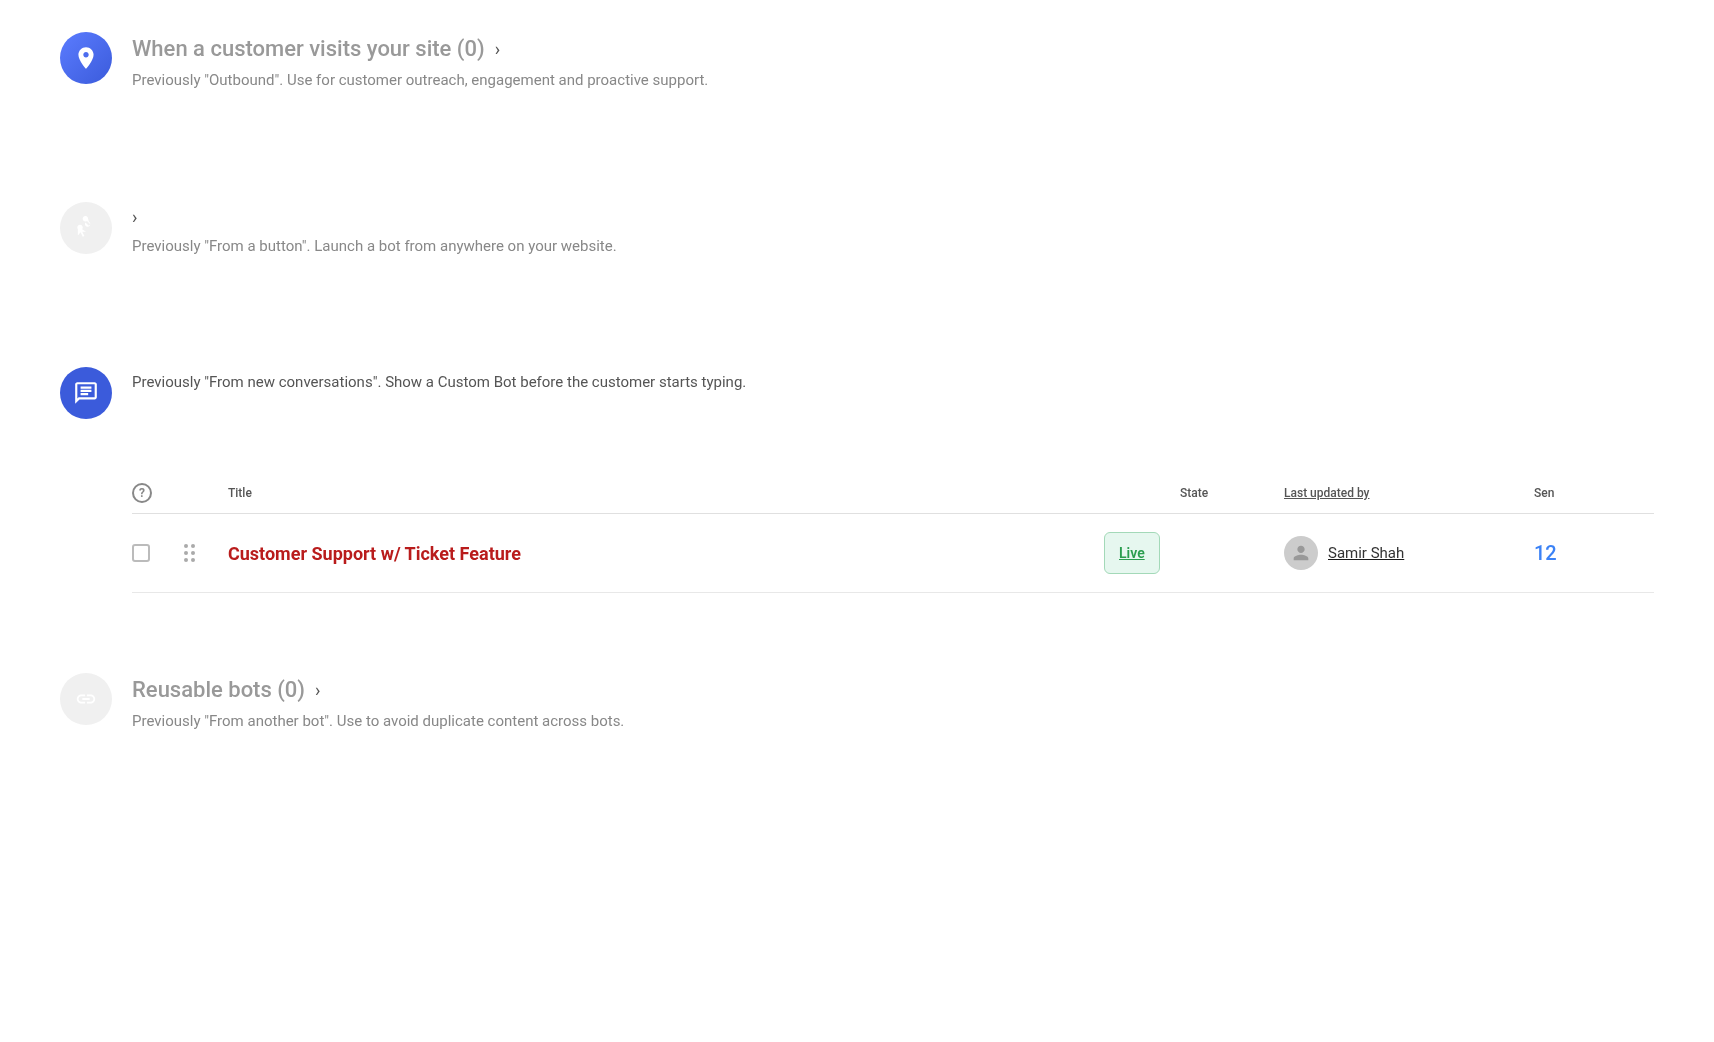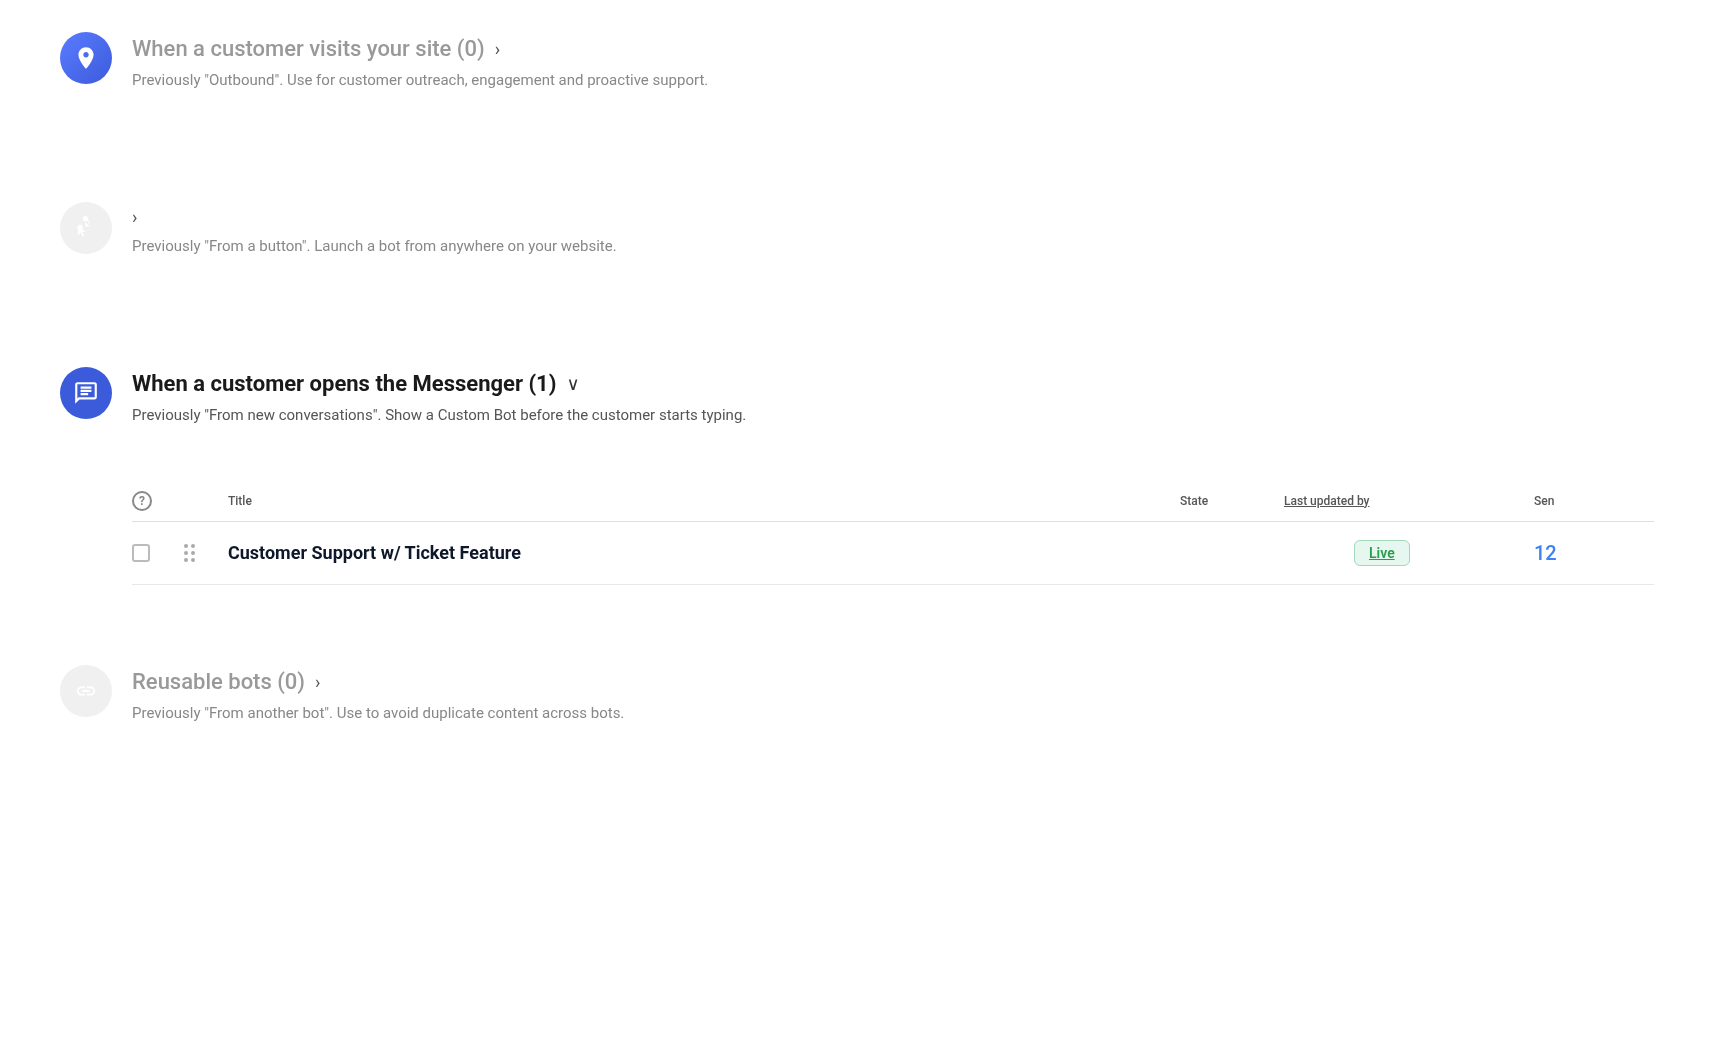--- a/index.html
+++ b/index.html
@@ -205,32 +205,32 @@
       color: #aaa;
       font-size: 16px;
       letter-spacing: 2px;
     }
 
     .row-title {
       flex: 1;
       min-width: 0;
       font-size: 18px;
       font-weight: 700;
-      color: #0f172a;
+      color: #b91c1c;
     }
 
     .row-state {
       width: 180px;
       flex-shrink: 0;
     }
 
     .state-badge {
       display: inline-flex;
       align-items: center;
-      padding: 4px 14px;
+      padding: 12px 14px;
       border-radius: 6px;
       font-size: 14px;
       font-weight: 600;
       text-decoration: underline;
     }
 
     .state-badge.live {
       background: #e6f7ef;
       color: #2a9d4e;
       border: 1.5px solid #a3d9b8;
@@ -347,24 +347,20 @@
 
   <div class="section-wrapper">
     <div class="section-partial">
       <div class="section-icon blue-filled">
         <svg width="26" height="26" viewBox="0 0 24 24" xmlns="http://www.w3.org/2000/svg" fill="white">
           <path d="M20 2H4c-1.1 0-2 .9-2 2v18l4-4h14c1.1 0 2-.9 2-2V4c0-1.1-.9-2-2-2zm0 14H5.17L4 17.17V4h16v12z"></path>
           <path d="M7 9h10v2H7zm0-3h10v2H7zm0 6h7v2H7z"></path>
         </svg>
       </div>
       <div class="section-content">
-        <div class="section-title-row">
-          <span class="section-title">When a customer opens the Messenger (1)</span>
-          <span class="chevron-down">∨</span>
-        </div>
         <div class="section-desc dark">Previously "From new conversations". Show a Custom Bot before the customer starts typing.</div>
       </div>
     </div>
 
     <div class="table-container">
 
       <div class="table-header">
         <div class="col-check">
           <div class="help-circle">
             <span>?</span>
@@ -397,20 +393,28 @@
             <div class="dot"></div>
             <div class="dot"></div>
             <div class="dot"></div>
           </div>
         </div>
         <div class="col-title row-title">
           <span>Customer Support w/ Ticket Feature</span>
         </div>
         <div class="col-state row-state">
           <span class="state-badge live">Live</span>
+        </div>
+        <div class="col-updated row-updated">
+          <div class="avatar">
+            <svg width="22" height="22" viewBox="0 0 24 24" xmlns="http://www.w3.org/2000/svg">
+              <path d="M12 12c2.21 0 4-1.79 4-4s-1.79-4-4-4-4 1.79-4 4 1.79 4 4 4zm0 2c-2.67 0-8 1.34-8 4v2h16v-2c0-2.66-5.33-4-8-4z"></path>
+            </svg>
+          </div>
+          <span class="updated-name">Samir Shah</span>
         </div>
         <div class="col-sent row-sent">12</div>
       </div>
 
     </div>
   </div>
 
   <div class="section-wrapper reusable-section">
     <div class="section-partial">
       <div class="section-icon gray link-icon-circle">

